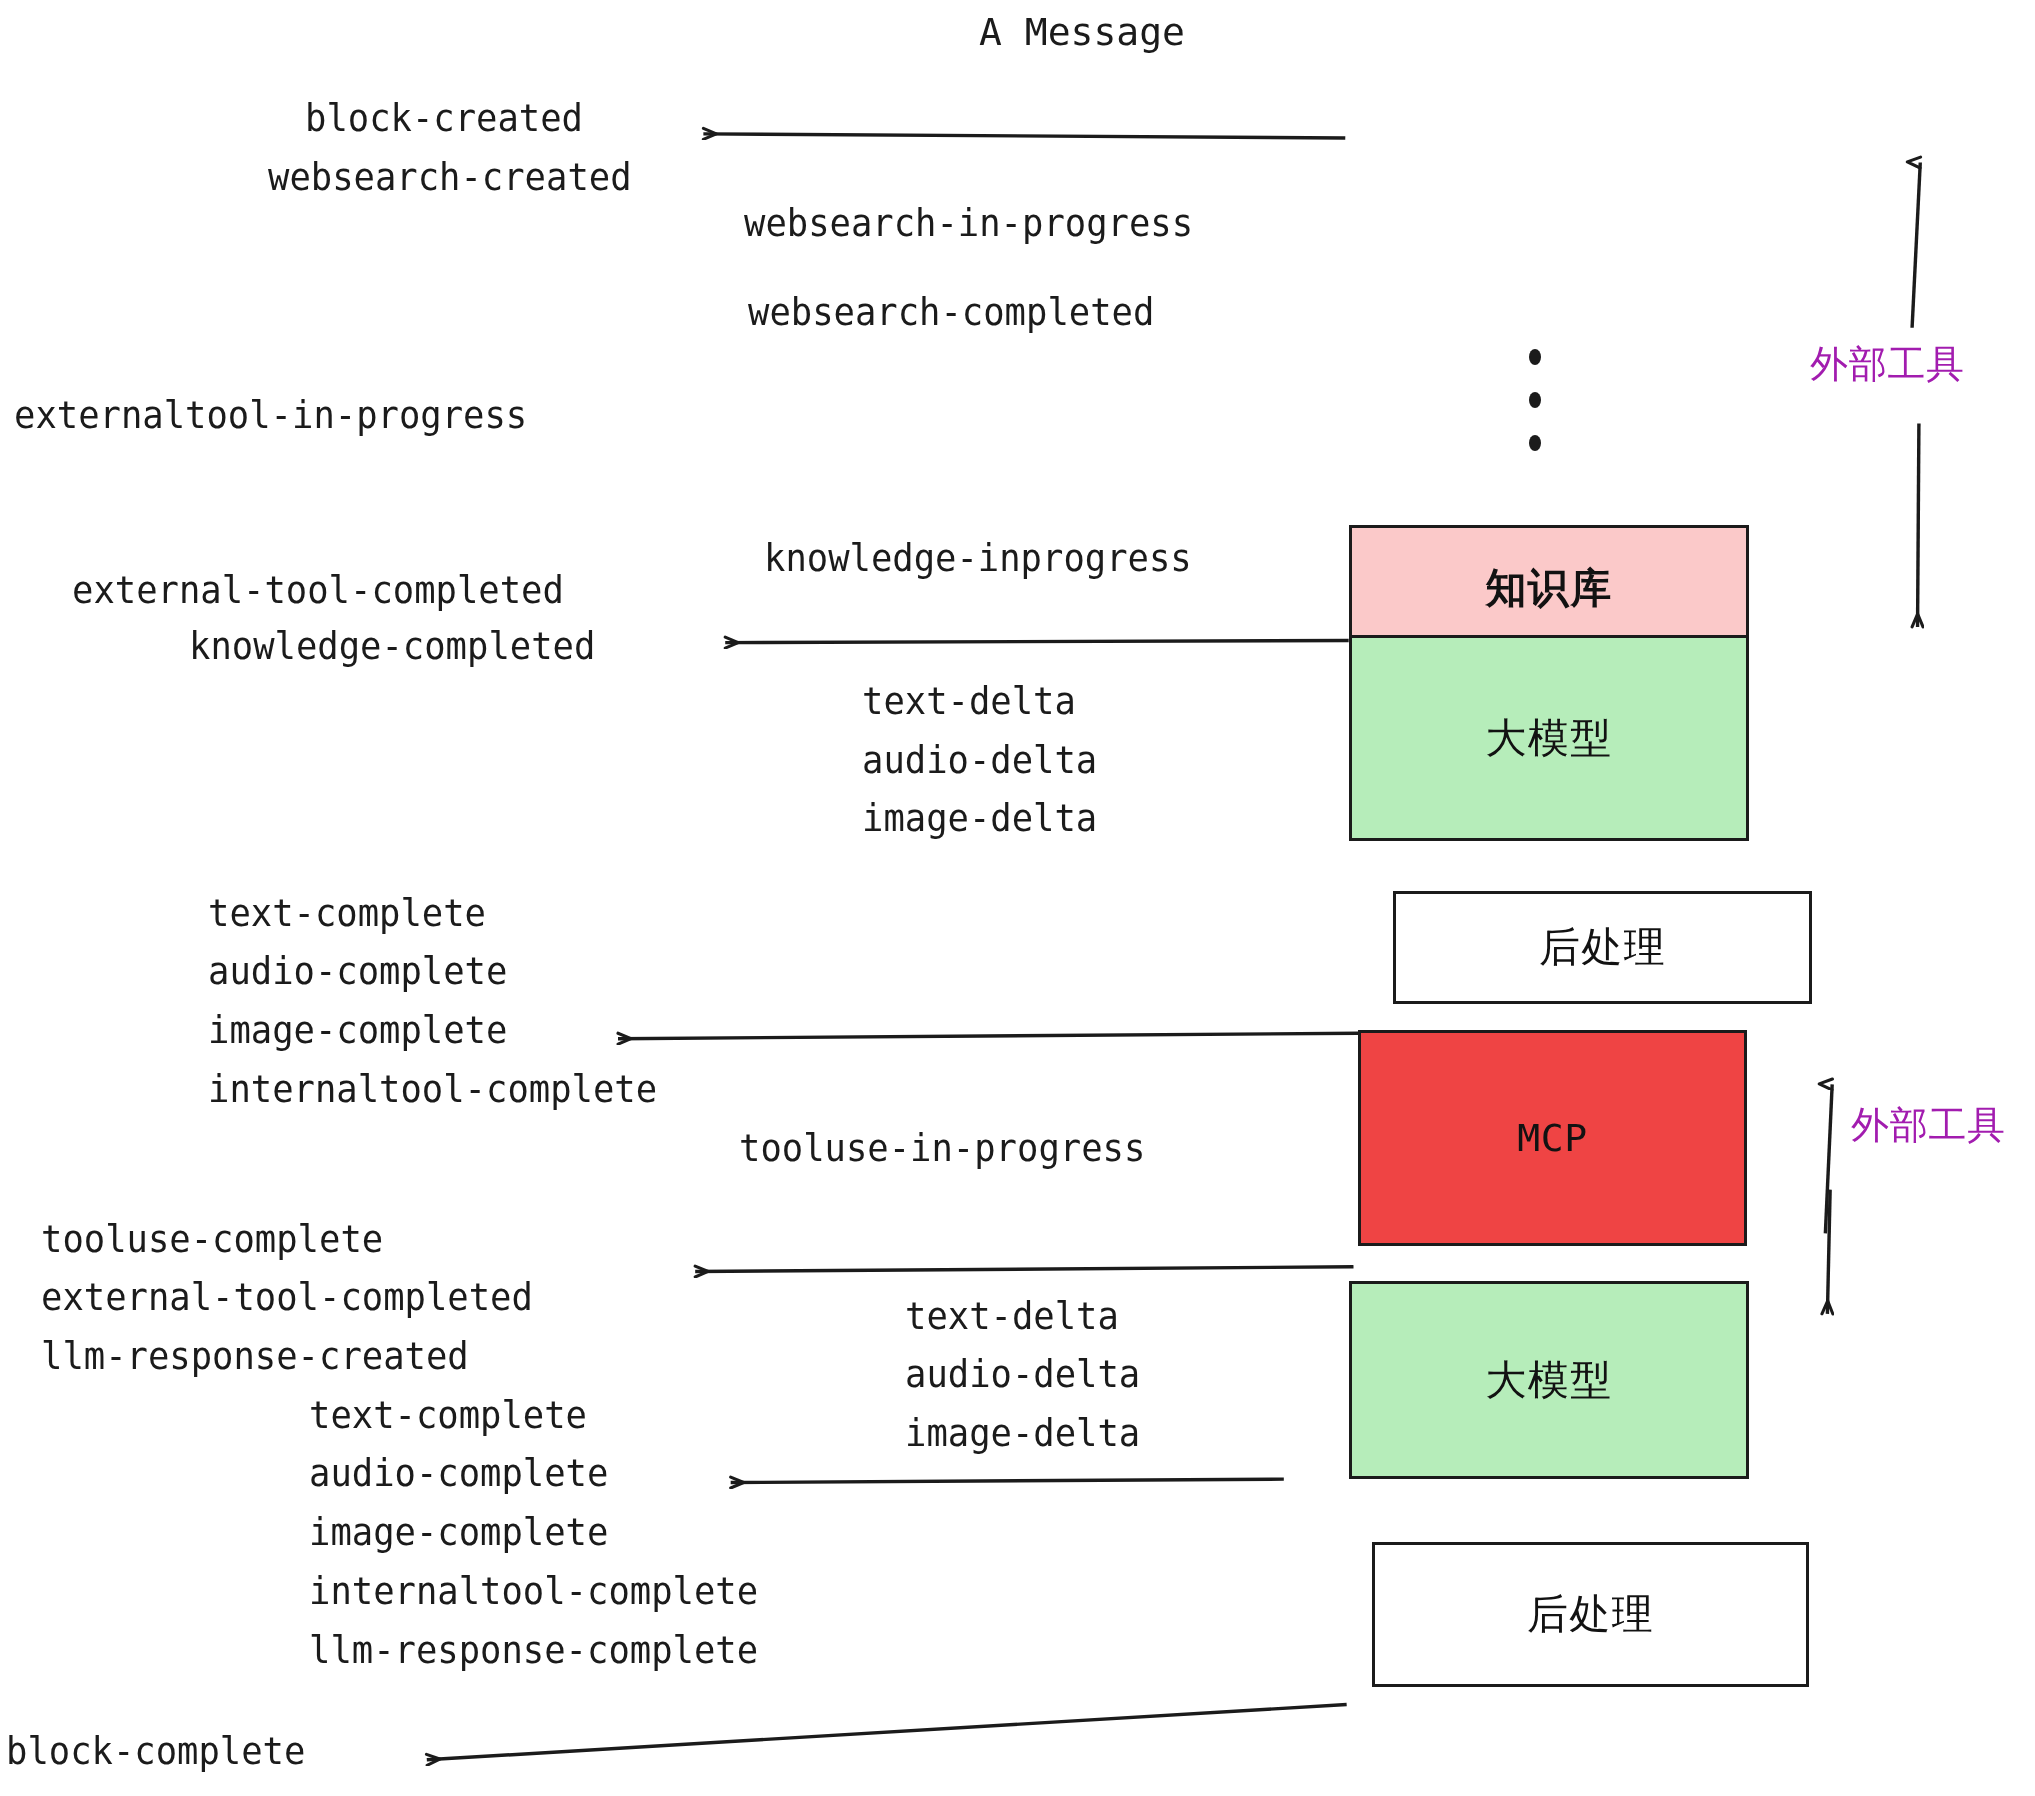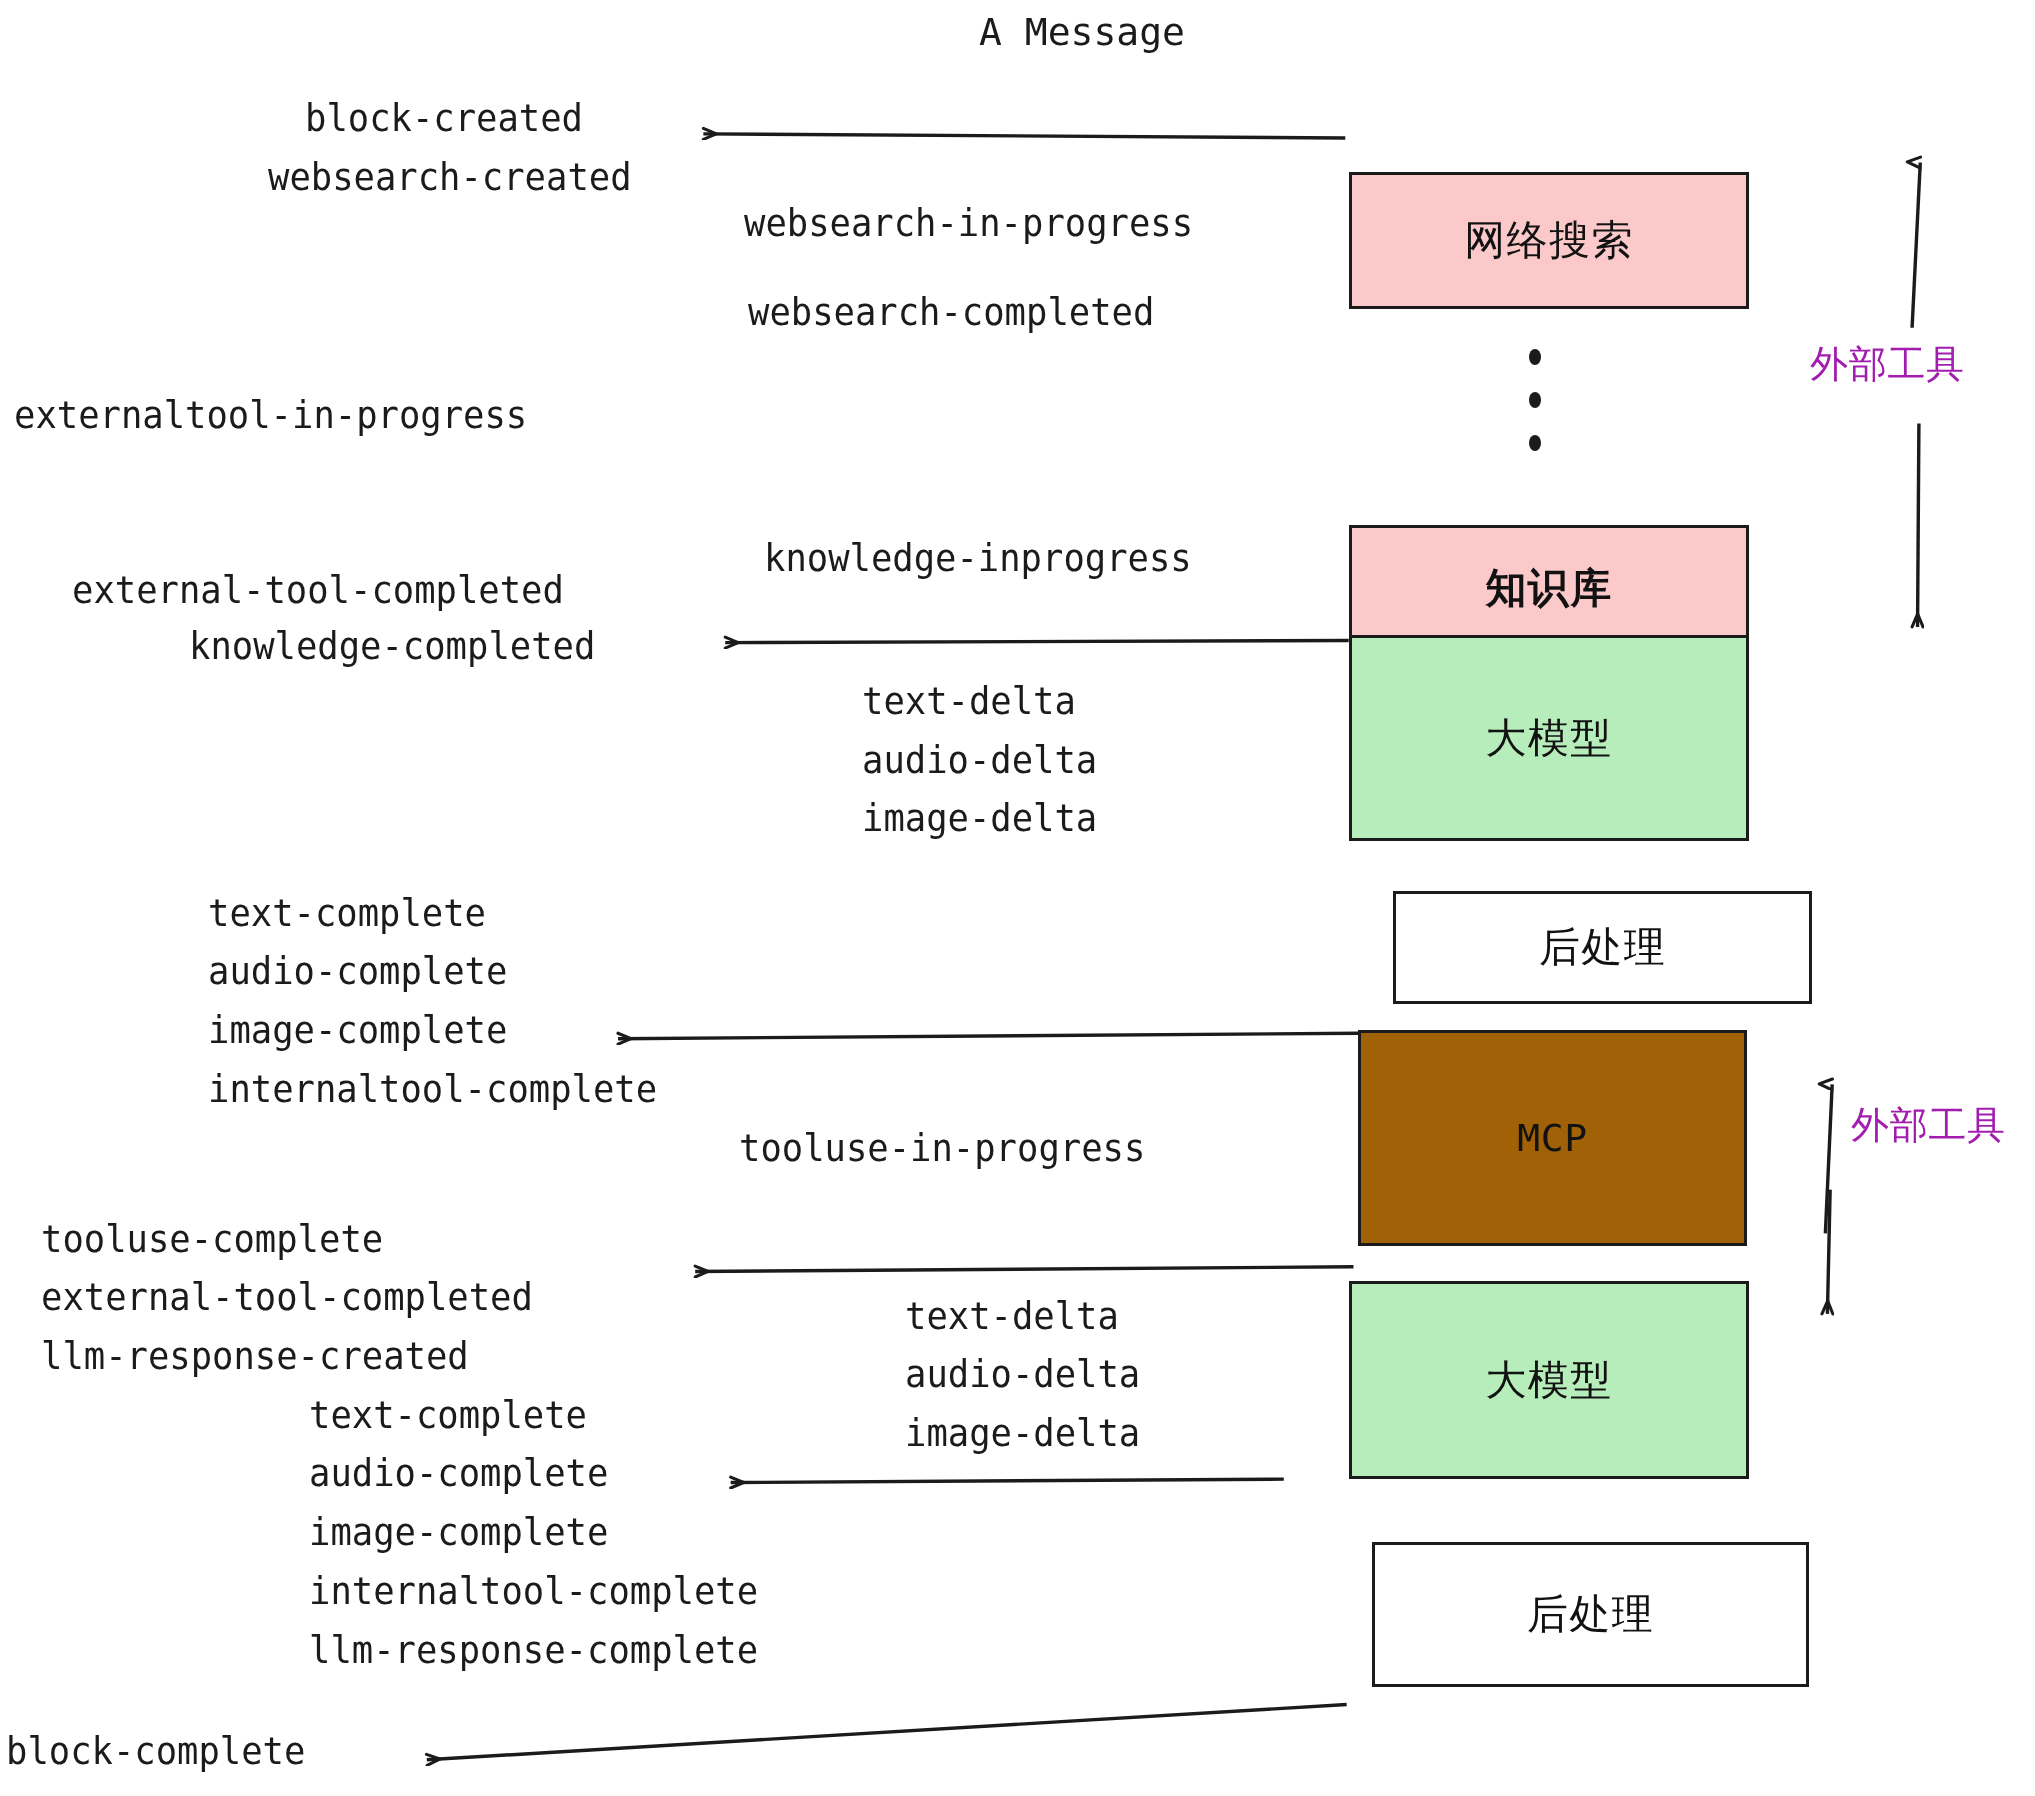--- a/index.html
+++ b/index.html
@@ -38,21 +38,21 @@
     display:flex;
     align-items:center;
     justify-content:center;
     font-family:"DejaVu Sans","Liberation Sans",sans-serif;
     font-size:41px;
     color:#121212;
     letter-spacing:1.4px;
   }
   .box.pink{background:#fbc9c9;}
   .box.green{background:#b6edba;}
-  .box.yellow{background:#a16207;justify-content:center;}
+  .box.yellow{background:#ef4444;justify-content:center;}
   .box.white{background:#ffffff;margin-left:28px;}
   .box.mcp{font-size:38px;letter-spacing:0.7px;
            font-family:"DejaVu Sans Mono","Liberation Mono",monospace;}
 
   
   .sideLabel{
     position:absolute;
     font-family:"DejaVu Sans","Liberation Sans",sans-serif;
     font-size:38px;
     color:#a21caf;
@@ -133,23 +133,20 @@
   <div class="evt" style="left:905px; top:1415px;">image-delta</div>
 
   <div class="evt" style="left:309px; top:1397px;">text-complete</div>
   <div class="evt" style="left:309px; top:1455px;">audio-complete</div>
   <div class="evt" style="left:309px; top:1514px;">image-complete</div>
   <div class="evt" style="left:309px; top:1573px;">internaltool-complete</div>
   <div class="evt" style="left:309px; top:1632px;">llm-response-complete</div>
 
   <div class="evt" style="left:5.5px; top:1733px;">block-complete</div>
 
-  <div class="box pink" style="left:1349px; top:172px; width:400px; height:137px;">
-    <span>网络搜索</span>
-  </div>
 
   <div class="dot" style="left:1529px; top:349px;"></div>
   <div class="dot" style="left:1529px; top:392px;"></div>
   <div class="dot" style="left:1529px; top:435px;"></div>
 
   <div class="box pink" style="left:1349px; top:525px; width:400px; height:126px;font-weight:bold;">
     <span>知识库</span>
   </div>
 
   <div class="box green" style="left:1349px; top:635px; width:400px; height:206px;">

